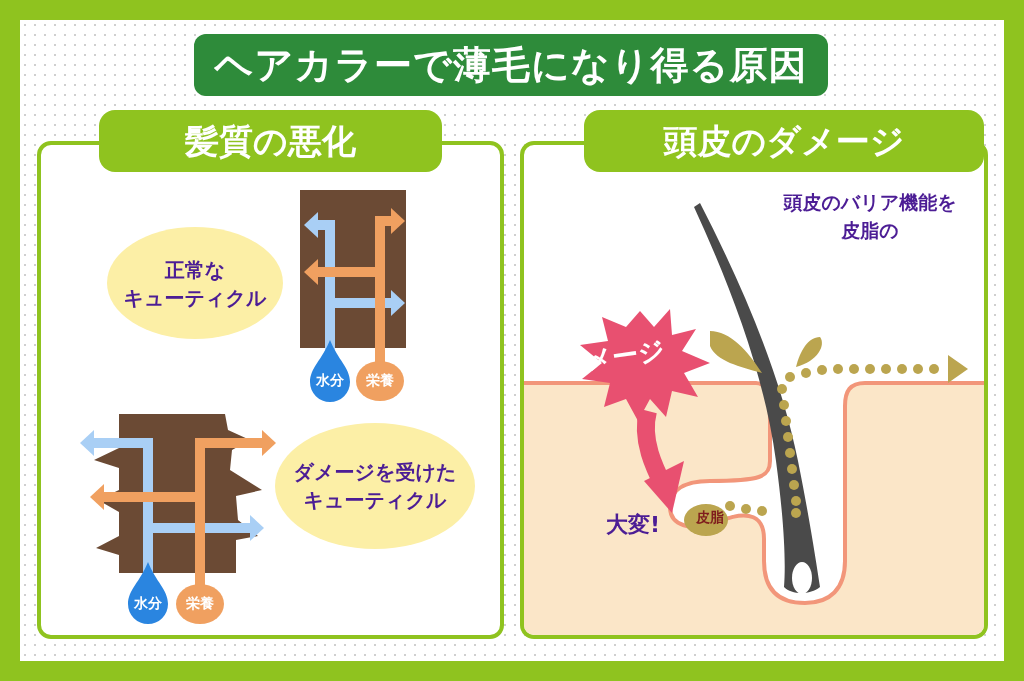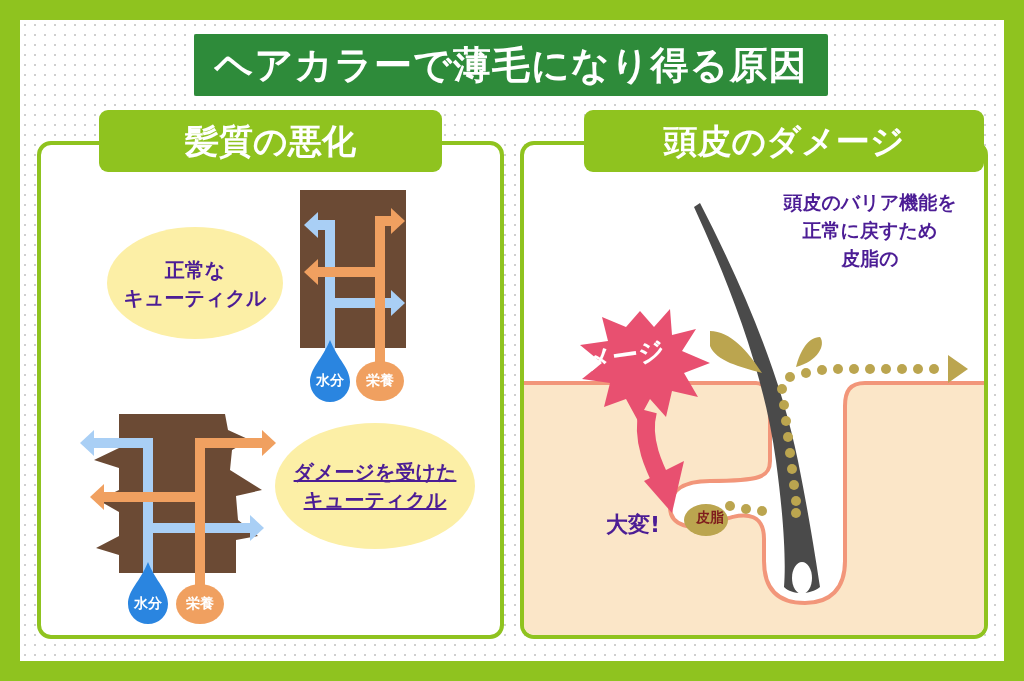--- a/index.html
+++ b/index.html
@@ -1,24 +1,24 @@
 <!DOCTYPE html>
 <html><head>
 <meta charset="utf-8">
 <style>
   html,body{margin:0;padding:0;}
   body{width:1024px;height:681px;position:relative;overflow:hidden;background:#8fc31f;font-family:"DejaVu Sans","Liberation Sans",sans-serif;}
   .canvas{position:absolute;left:20px;top:20px;width:984px;height:641px;background-color:#ffffff;
     background-image:radial-gradient(#cfcfcf 1px,transparent 1.3px);background-size:10px 10px;}
-  .main-title{position:absolute;left:194px;top:34px;width:634px;height:62px;background:#2e8b3a;border-radius:2px;
+  .main-title{position:absolute;left:194px;top:34px;width:634px;height:62px;background:#2e8b3a;border-radius:12px;
     color:#fff;font-weight:bold;font-size:38px;line-height:62px;text-align:center;letter-spacing:1px;}
   .panel{position:absolute;top:141px;height:498px;border:4px solid #8fc31f;border-radius:14px;box-sizing:border-box;}
   .panel.left{left:37px;width:467px;background:#fff;}
   .panel.right{left:520px;width:468px;background:#fff;overflow:hidden;}
-  .panel-title{position:absolute;top:110px;height:62px;background:#8fc31f;border-radius:9px;color:#fff;font-weight:bold;
+  .panel-title{position:absolute;top:110px;height:62px;background:#8fc31f;border-radius:16px;color:#fff;font-weight:bold;
     font-size:34px;line-height:62px;text-align:center;}
   .pt-left{left:99px;width:343px;}
   .pt-right{left:584px;width:400px;}
   svg{position:absolute;left:0;top:0;}
   .txt{position:absolute;font-weight:bold;color:#4c1d95;text-align:center;}
 </style>
 </head>
 <body>
 
 <div class="canvas"></div>
@@ -64,21 +64,21 @@
   </g>
 </svg>
 
 <div class="txt" style="left:110px;top:256px;width:170px;font-size:20px;line-height:28px;">
   <div>正常な</div>
   <div>キューティクル</div>
 </div>
 <div class="txt" style="left:310px;top:372px;width:40px;font-size:14px;color:#fff;">水分</div>
 <div class="txt" style="left:360px;top:372px;width:40px;font-size:14px;color:#fff;">栄養</div>
 
-<div class="txt" style="left:270px;top:458px;width:210px;font-size:20px;line-height:28px;text-decoration:underline;">
+<div class="txt" style="left:270px;top:458px;width:210px;font-size:20px;line-height:28px;">
   <div>ダメージを受けた</div>
   <div>キューティクル</div>
 </div>
 <div class="txt" style="left:128px;top:595px;width:40px;font-size:14px;color:#fff;">水分</div>
 <div class="txt" style="left:180px;top:595px;width:40px;font-size:14px;color:#fff;">栄養</div>
 
 <div class="panel right">
   <svg width="468" height="498" style="left:-4px;top:-4px;">
 
     <path d="M0 242 H236 C248 242 250 256 250 280 V320 C250 336 240 340 190 340 C160 340 150 352 150 366 C150 384 170 392 200 380 C230 368 244 376 244 398 V420 C244 450 260 462 285 462 C310 462 325 448 325 420 V265 C325 250 330 242 345 242 H470 V500 H0 Z" fill="#fbe6c8" stroke="#f2967a" stroke-width="4"></path>
@@ -122,18 +122,17 @@
 
     <polygon fill="#e85070" points="120,170 134,186 150,168 152,194 176,188 162,210 190,222 164,232 178,256 152,250 146,276 130,258 118,280 106,258 84,266 90,242 62,238 82,222 60,204 88,200 82,176 106,186"></polygon>
     <path d="M128 270 C120 300 136 330 146 350" stroke="#e85070" stroke-width="18" fill="none"></path>
     <polygon points="124,340 164,320 152,372" fill="#e85070"></polygon>
   </svg>
 </div>
 <div class="panel-title pt-right">頭皮のダメージ</div>
 
 <div class="txt" style="left:740px;top:188px;width:260px;font-size:19px;line-height:28px;">
   <div>頭皮のバリア機能を</div>
-  <div>正常に戻すため</div>
   <div>皮脂の</div>
 </div>
 <div class="txt" style="left:552px;top:340px;width:120px;font-size:26px;color:#fff;transform:rotate(-8deg);">ダメージ</div>
 <div class="txt" style="left:598px;top:510px;width:70px;font-size:22px;">大変!</div>
 <div class="txt" style="left:688px;top:509px;width:44px;font-size:14px;color:#7f1d1d;">皮脂</div>
 
 </body></html>

